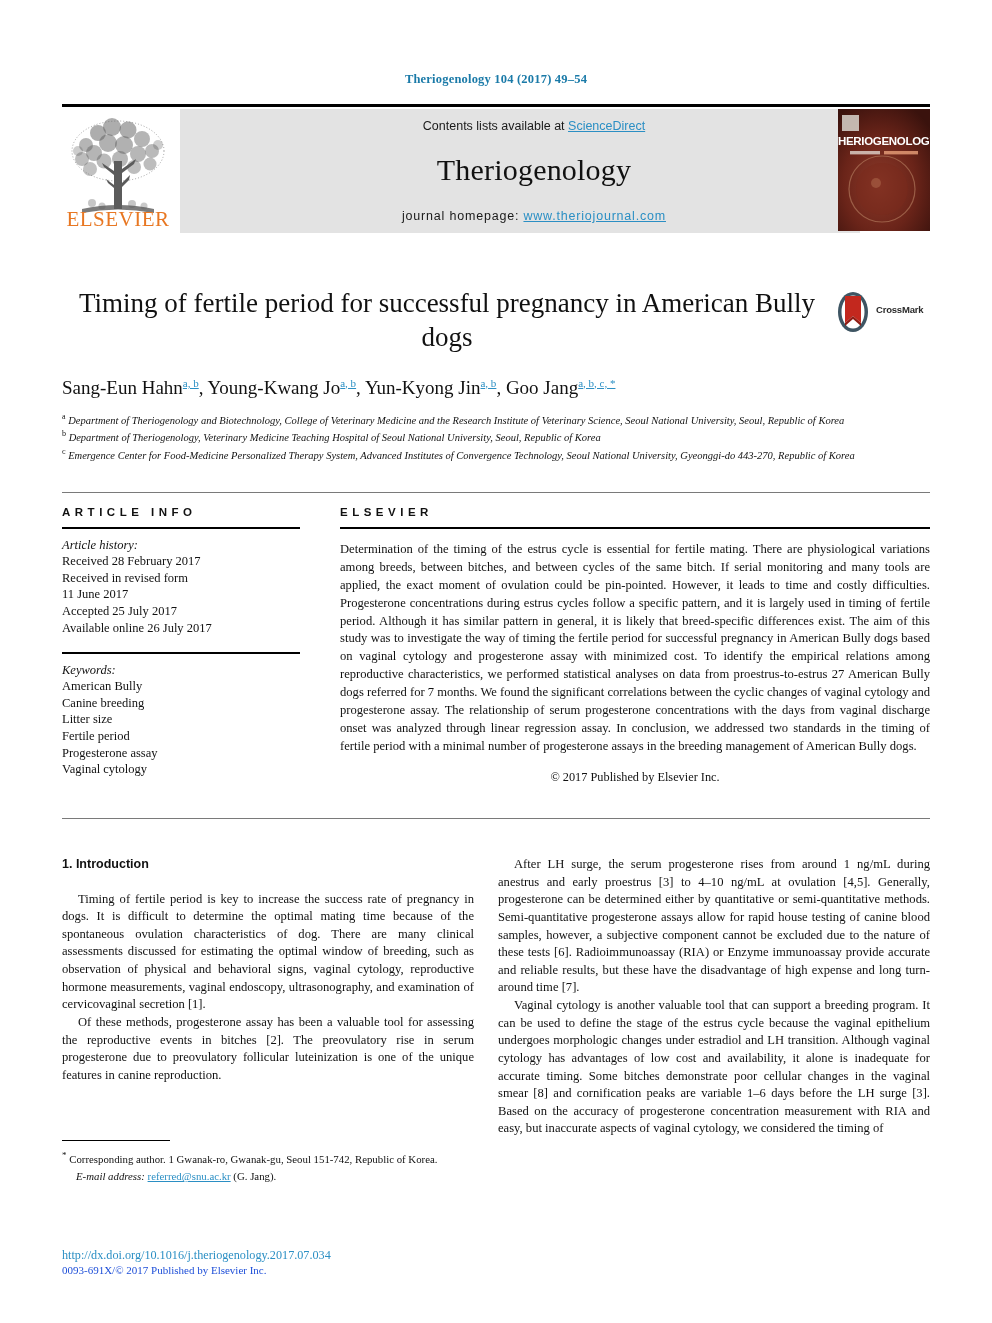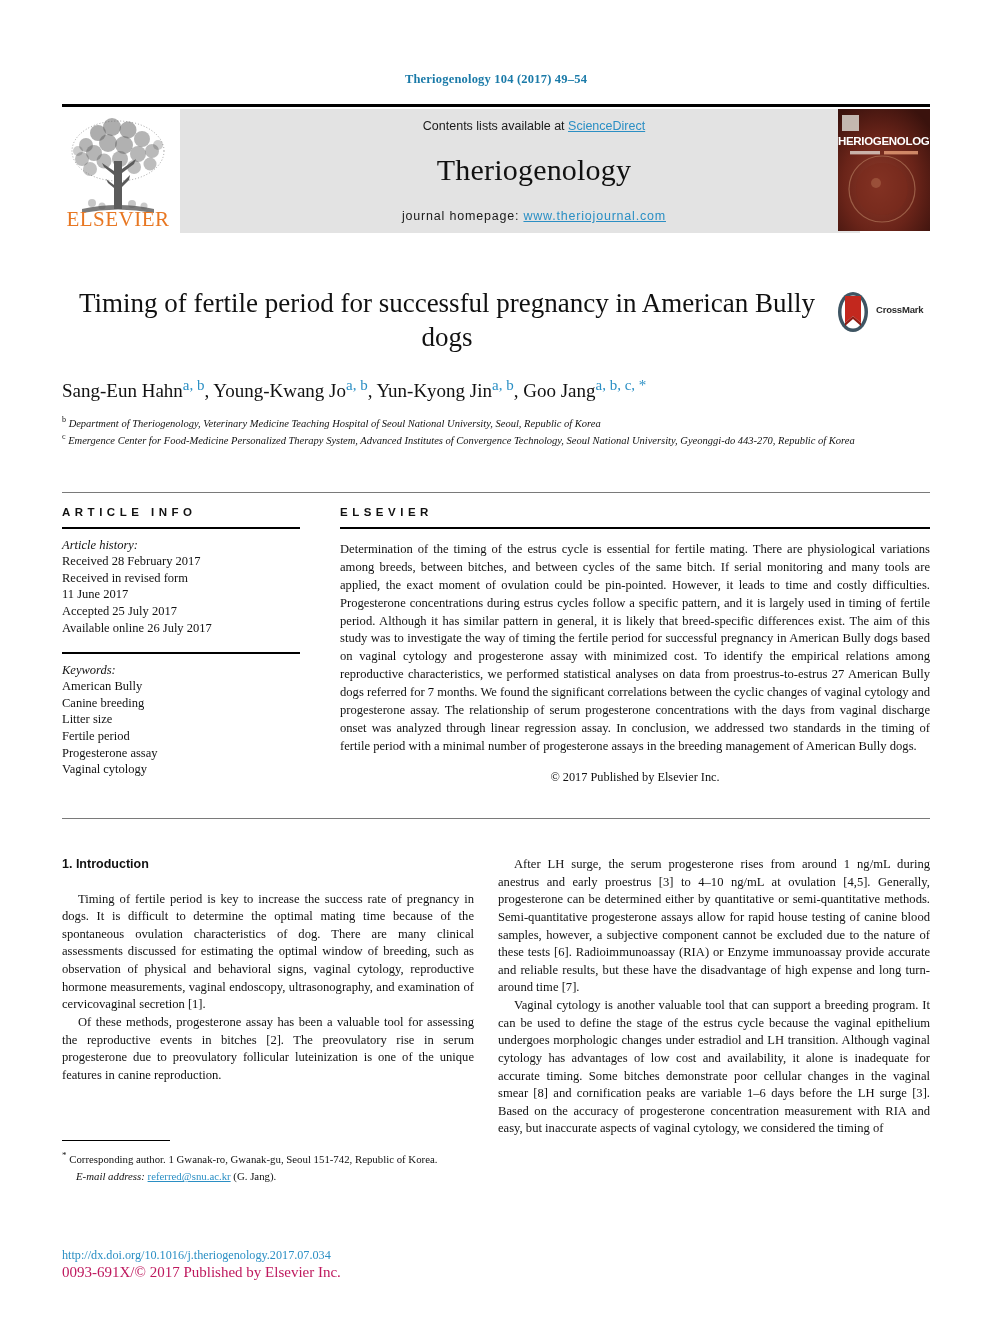--- a/index.html
+++ b/index.html
@@ -146,22 +146,23 @@
   }
 
   .authors {
     margin-top: 22px;
     font-family: "Liberation Serif", serif;
     font-size: 19px;
     color: #111;
   }
   .aff-mark {
     color: #2b8fc4;
-    font-size: 15px;
+    font-size: 11px;
     vertical-align: super;
+    text-decoration: underline;
   }
   .affiliations {
     margin-top: 12px;
     width: 800px;
   }
   .aff-line {
     font-family: "Liberation Serif", serif;
     font-style: italic;
     font-size: 10.5px;
     line-height: 1.42;
@@ -306,22 +307,22 @@
   }
   .doi-link {
     font-family: "Liberation Serif", serif;
     font-size: 12.2px;
     color: #2b8fc4;
     text-decoration: none;
     display: block;
   }
   .issn-line {
     font-family: "Liberation Serif", serif;
-    font-size: 15px;
-    color: #be185d;
+    font-size: 11px;
+    color: #1d4ed8;
     margin-top: 1px;
   }
 </style>
 </head>
 <body>
 
 <div class="page">
 
   <div class="running-head">Theriogenology 104 (2017) 49–54</div>
 
@@ -411,20 +412,21 @@
         <path d="M21,26 L13,33 L13,36 L21,29 L29,36 L29,33 Z" fill="#8f1c14"></path>
       </svg>
       <div class="crossmark-label">CrossMark</div>
     </div>
 
     <div class="authors">
       <span>Sang-Eun Hahn</span><span class="aff-mark">a, b</span>, <span>Young-Kwang Jo</span><span class="aff-mark">a, b</span>, <span>Yun-Kyong Jin</span><span class="aff-mark">a, b</span>, <span>Goo Jang</span><span class="aff-mark">a, b, c, *</span>
     </div>
 
     <div class="affiliations">
+      <div class="aff-line"><span class="aff-sup">a</span> <span>Department of Theriogenology and Biotechnology, College of Veterinary Medicine and the Research Institute of Veterinary Science, Seoul National University, Seoul, Republic of Korea</span></div>
       <div class="aff-line"><span class="aff-sup">b</span> <span>Department of Theriogenology, Veterinary Medicine Teaching Hospital of Seoul National University, Seoul, Republic of Korea</span></div>
       <div class="aff-line"><span class="aff-sup">c</span> <span>Emergence Center for Food-Medicine Personalized Therapy System, Advanced Institutes of Convergence Technology, Seoul National University, Gyeonggi-do 443-270, Republic of Korea</span></div>
     </div>
   </div>
 
   <div class="info-rule-top"></div>
 
   <div class="info-col">
     <div class="sec-head">ARTICLE INFO</div>
     <div class="thin-rule"></div>

